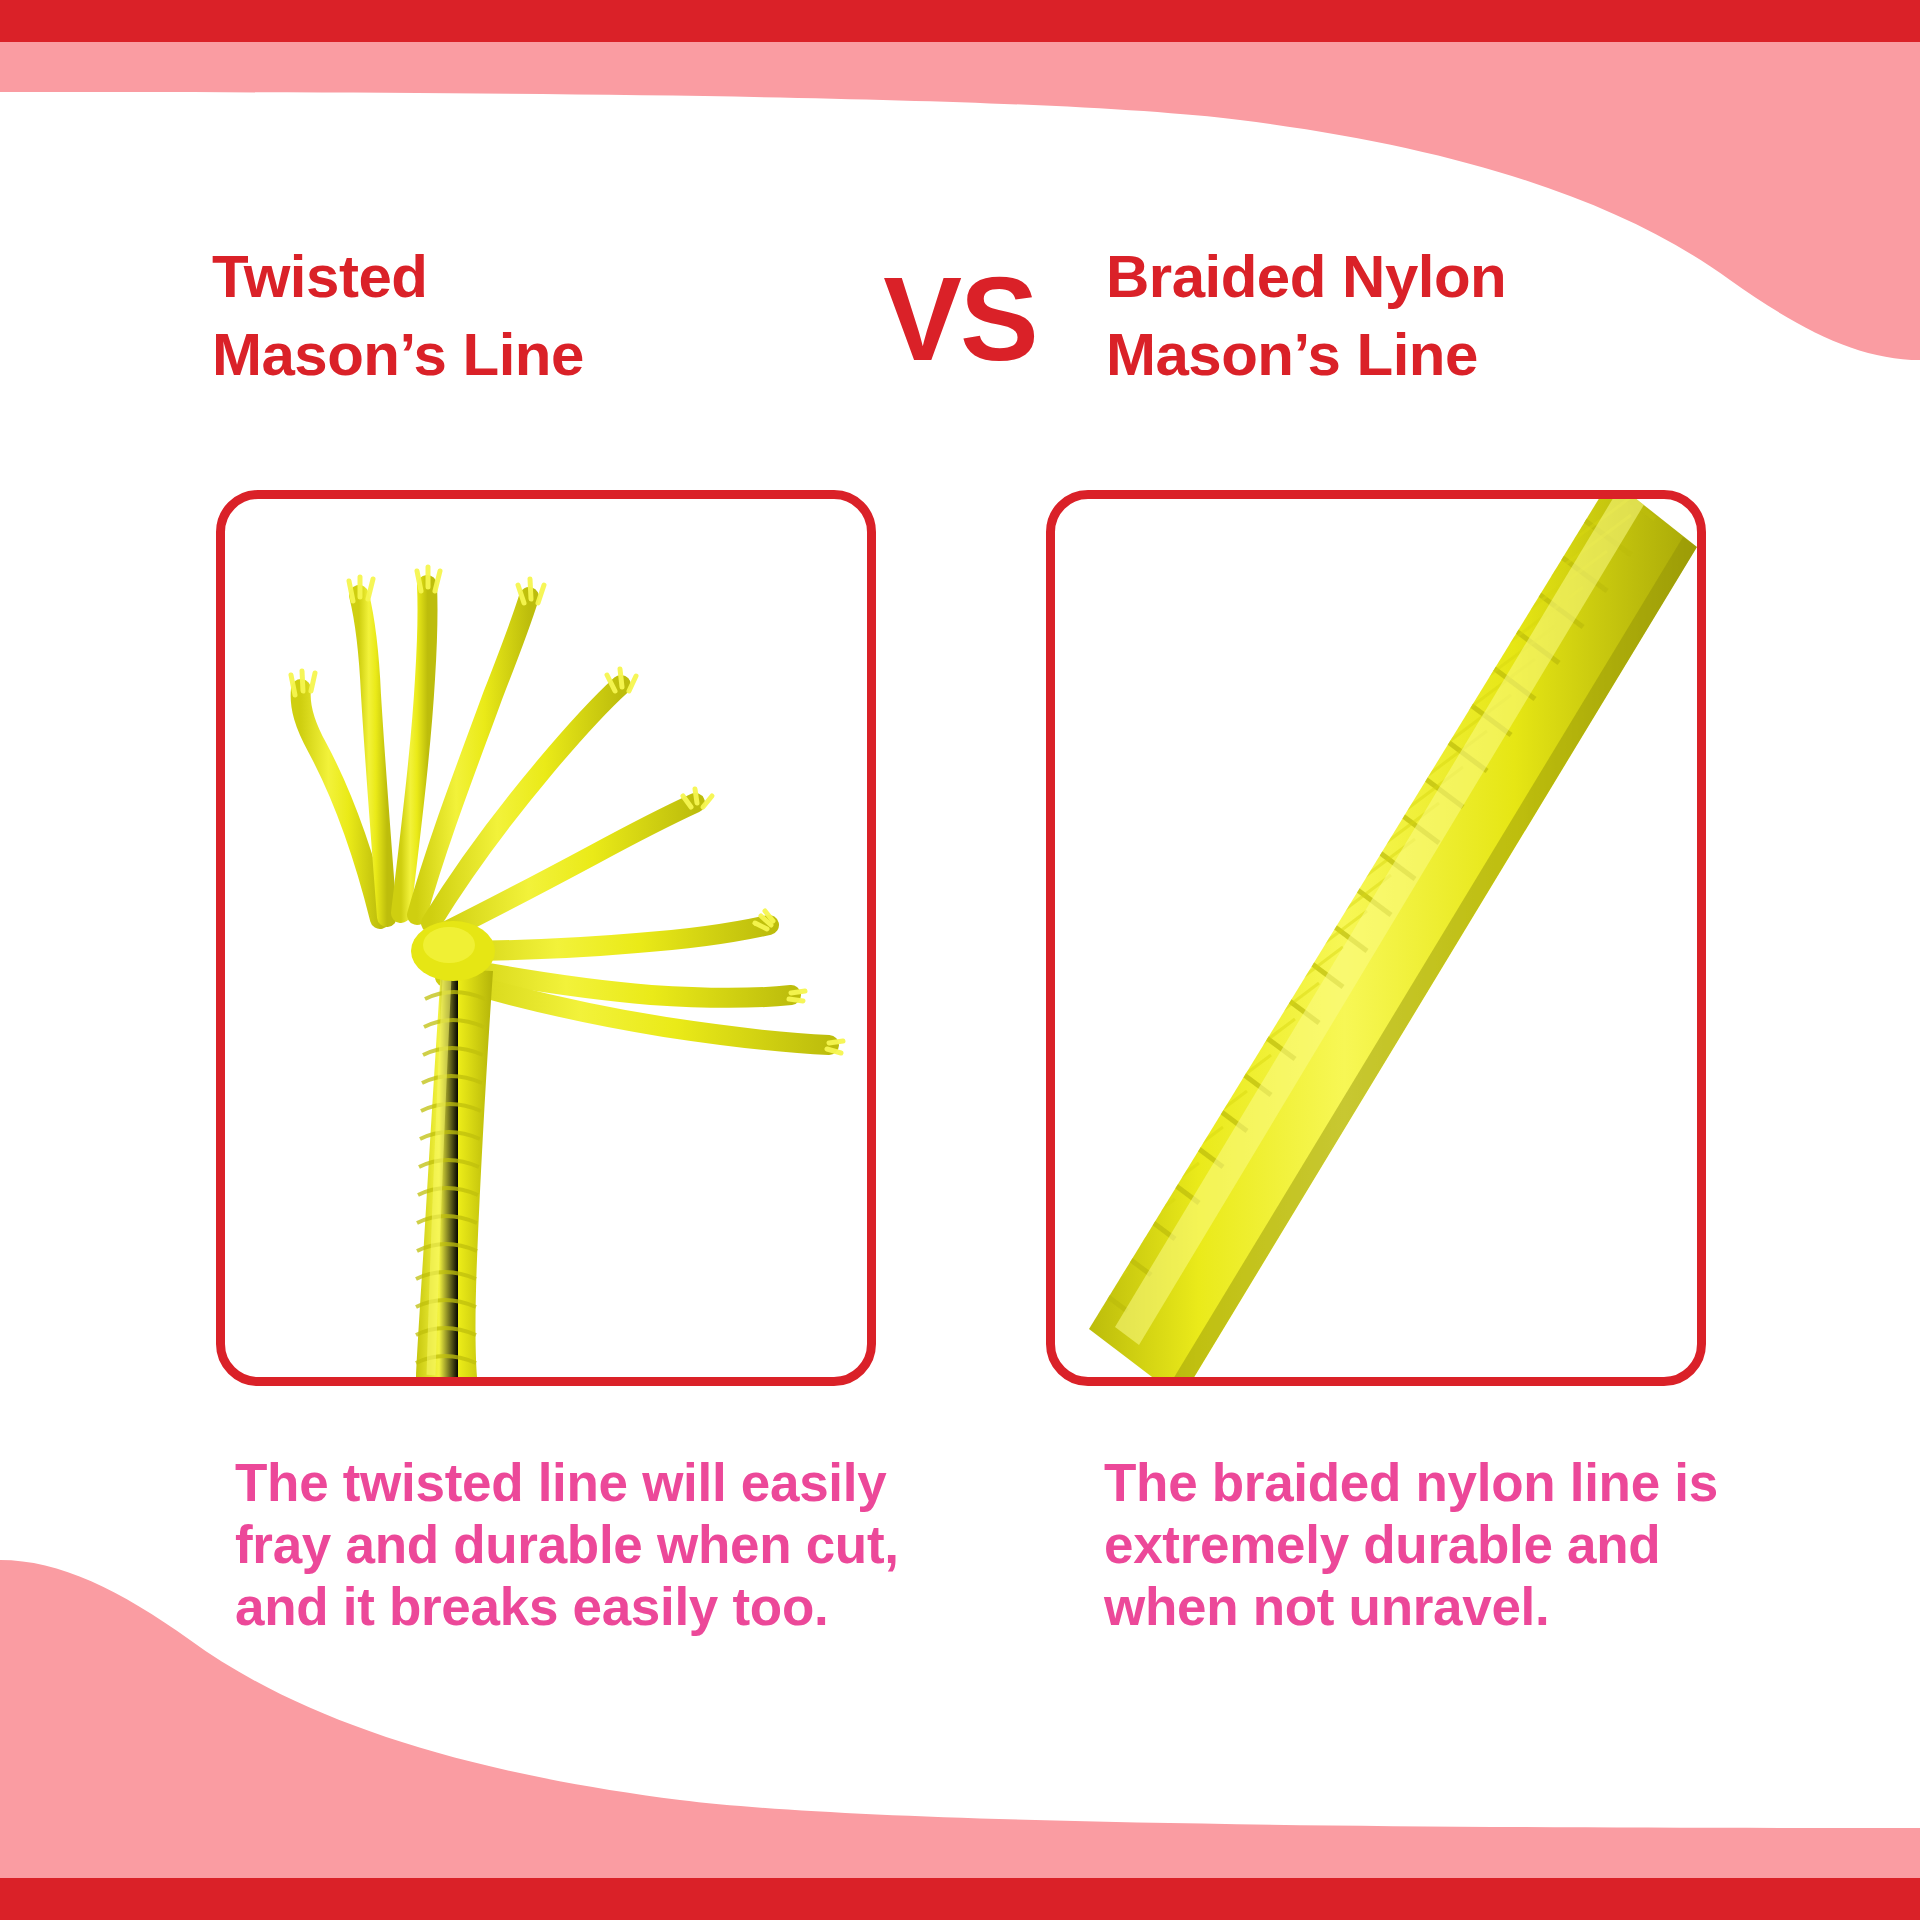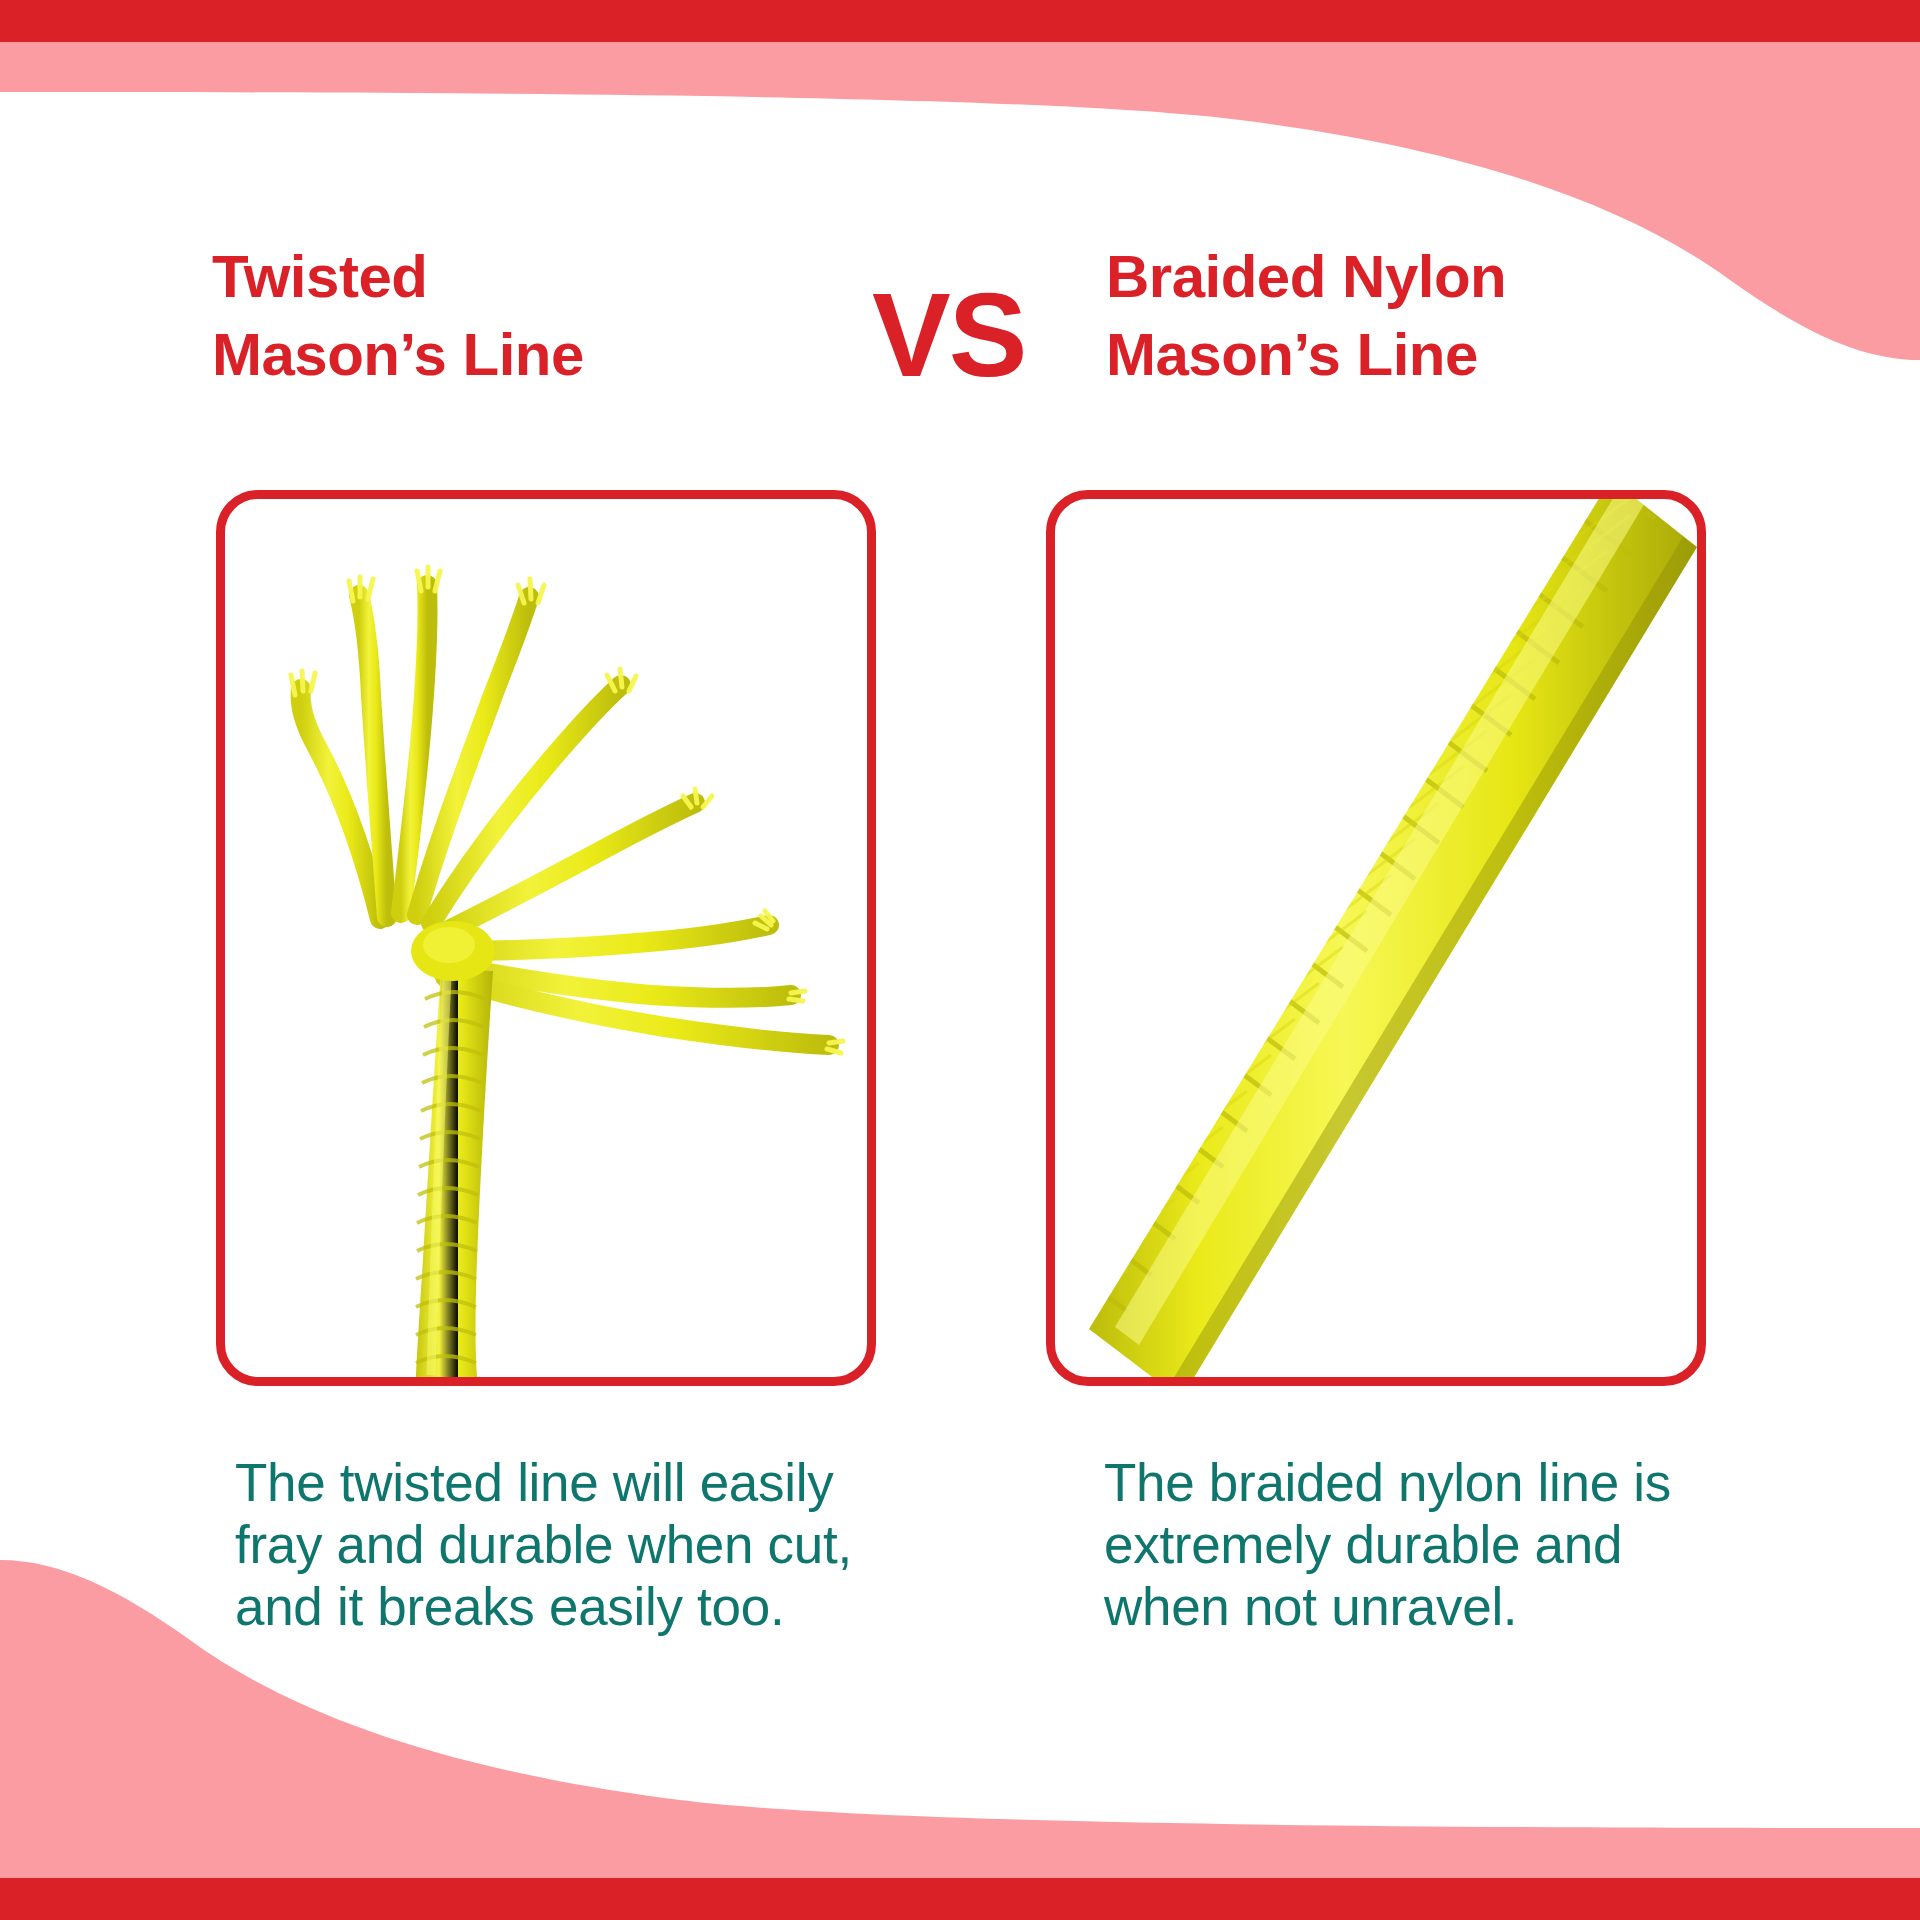--- a/index.html
+++ b/index.html
@@ -46,26 +46,26 @@
   }
   .head-left  { left: 212px;  width: 660px; }
   .head-right { left: 1106px; width: 660px; }
   .head-line { display: block; white-space: nowrap; }
 
   .vs-badge {
     position: absolute;
     left: 872px;
     top: 22px;
     width: 176px;
+    text-align: center;
     color: #da2128;
     font-weight: bold;
     font-size: 118px;
     line-height: 118px;
     letter-spacing: -2px;
-    margin-top: 16px;
   }
 
   
   .panel {
     position: absolute;
     box-sizing: border-box;
     border: 9px solid #da2128;
     border-radius: 42px;
     background: #ffffff;
     overflow: hidden;
@@ -78,22 +78,22 @@
     inset: 0;
     width: 100%;
     height: 100%;
     display: block;
   }
 
   
   .caption {
     position: absolute;
     top: 1452px;
-    color: #0f766e;
-    font-weight: normal;
+    color: #ec4899;
+    font-weight: bold;
     font-size: 53px;
     line-height: 62px;
     letter-spacing: -0.3px;
   }
   .caption-left  { left: 235px;  width: 680px; }
   .caption-right { left: 1104px; width: 640px; }
   .cap-line { display: block; white-space: nowrap; }
 </style>
 </head>
 <body>

